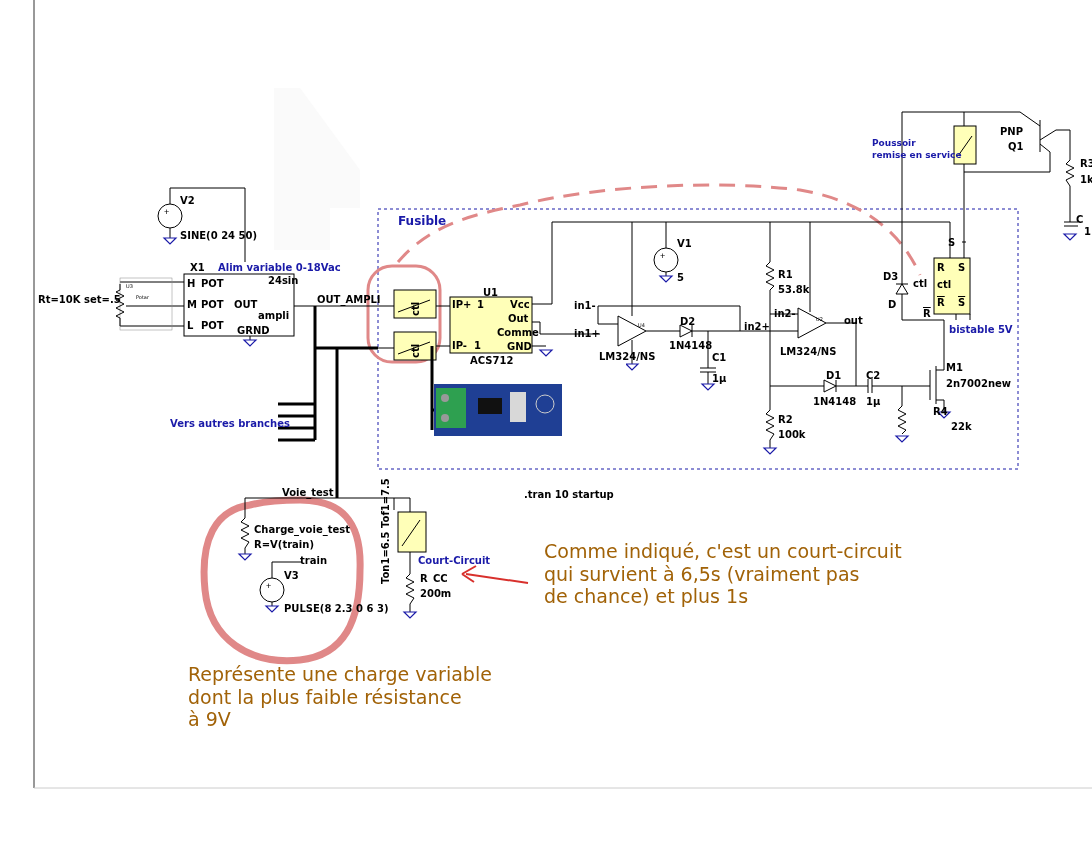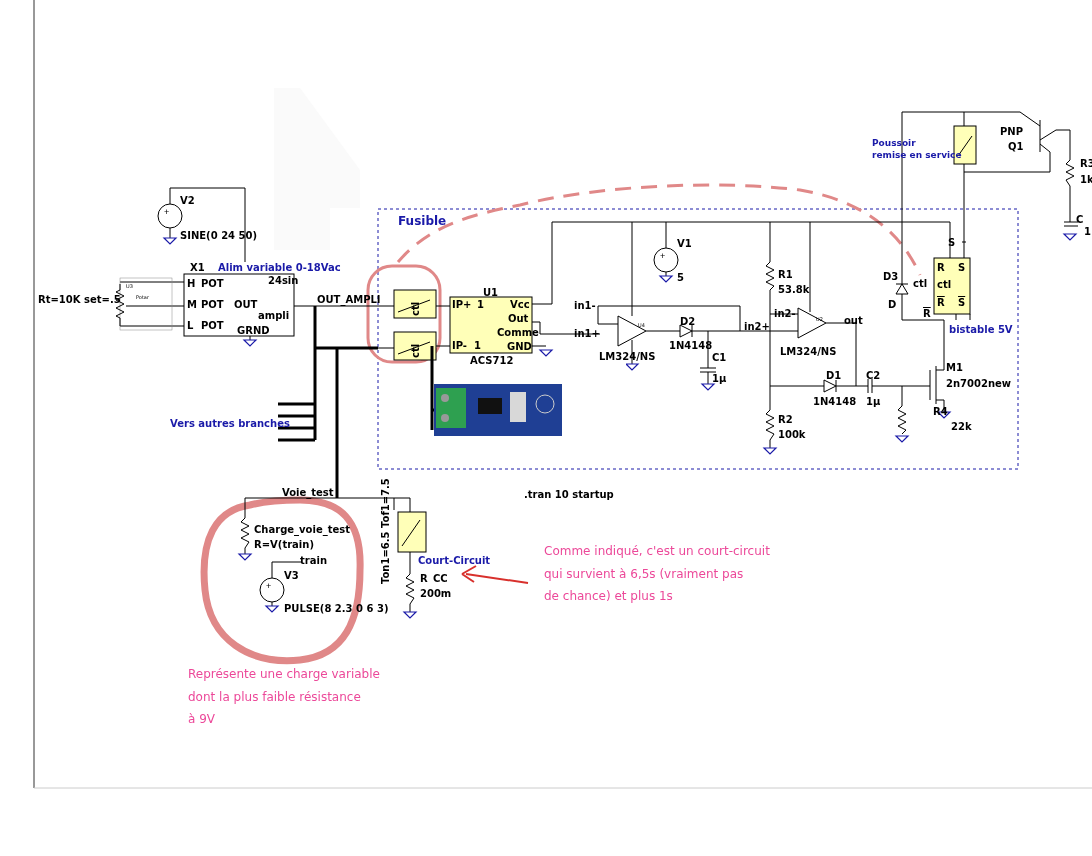--- a/index.html
+++ b/index.html
@@ -2,21 +2,21 @@
 <html><head>
 <meta charset="utf-8">
 <style>
   html,body{margin:0;padding:0;background:#fff;}
   body{width:1092px;height:856px;position:relative;overflow:hidden;font-family:"Liberation Sans",sans-serif;}
   #canvas{position:absolute;left:0;top:0;width:1092px;height:856px;}
   .lbl{position:absolute;font-family:"DejaVu Sans",sans-serif;font-weight:bold;font-size:10px;color:#000;white-space:nowrap;line-height:11px;}
   .blue{color:#1a1aa8;}
   .small{font-size:9px;}
   .tiny{font-size:5px;font-weight:normal;}
-  .note{position:absolute;font-family:"DejaVu Sans",sans-serif;font-size:12px;color:#ec4899;line-height:22.5px;white-space:nowrap;}
+  .note{position:absolute;font-family:"DejaVu Sans",sans-serif;font-size:19px;color:#a16207;line-height:22.5px;white-space:nowrap;}
   .vert{transform:rotate(-90deg);transform-origin:left top;}
 </style>
 </head>
 <body>
 
 <svg id="canvas" width="1092" height="856" viewBox="0 0 1092 856" xmlns="http://www.w3.org/2000/svg">
   <defs>
     <g id="gnd">
       <path d="M-6,0 L6,0 L0,6 Z" fill="none" stroke="#1a1aa8" stroke-width="1.2"></path>
     </g>

